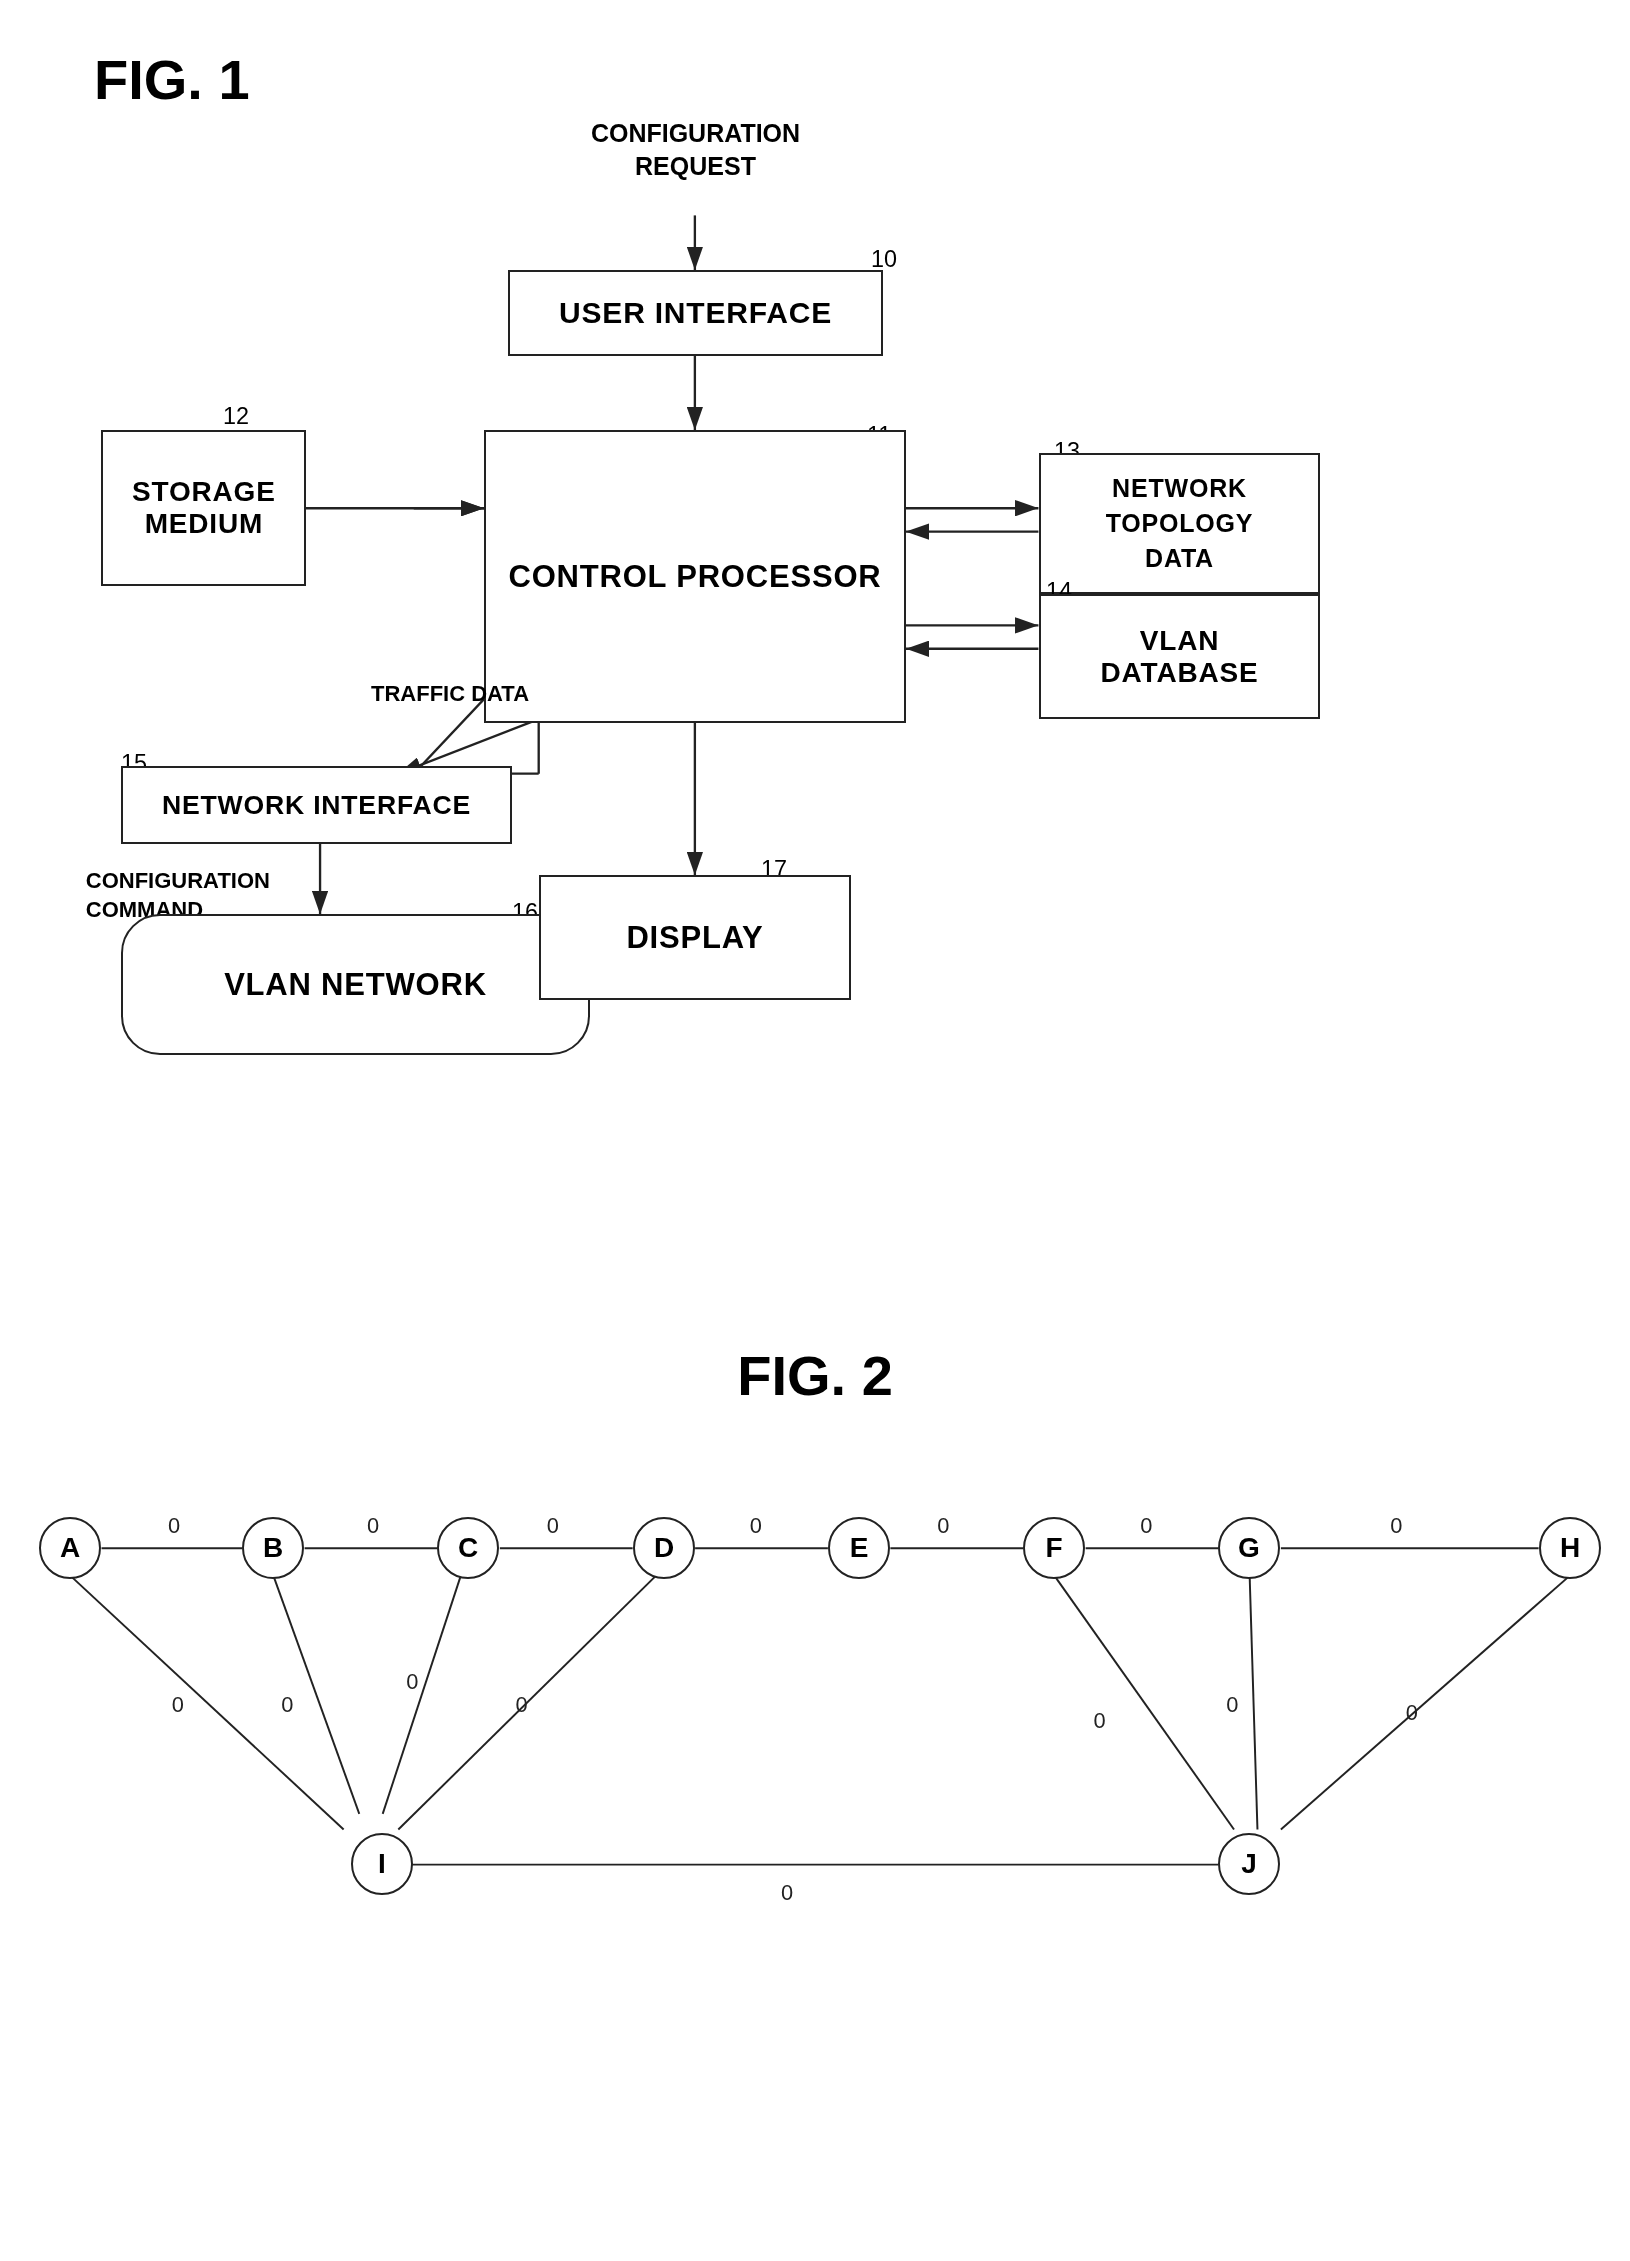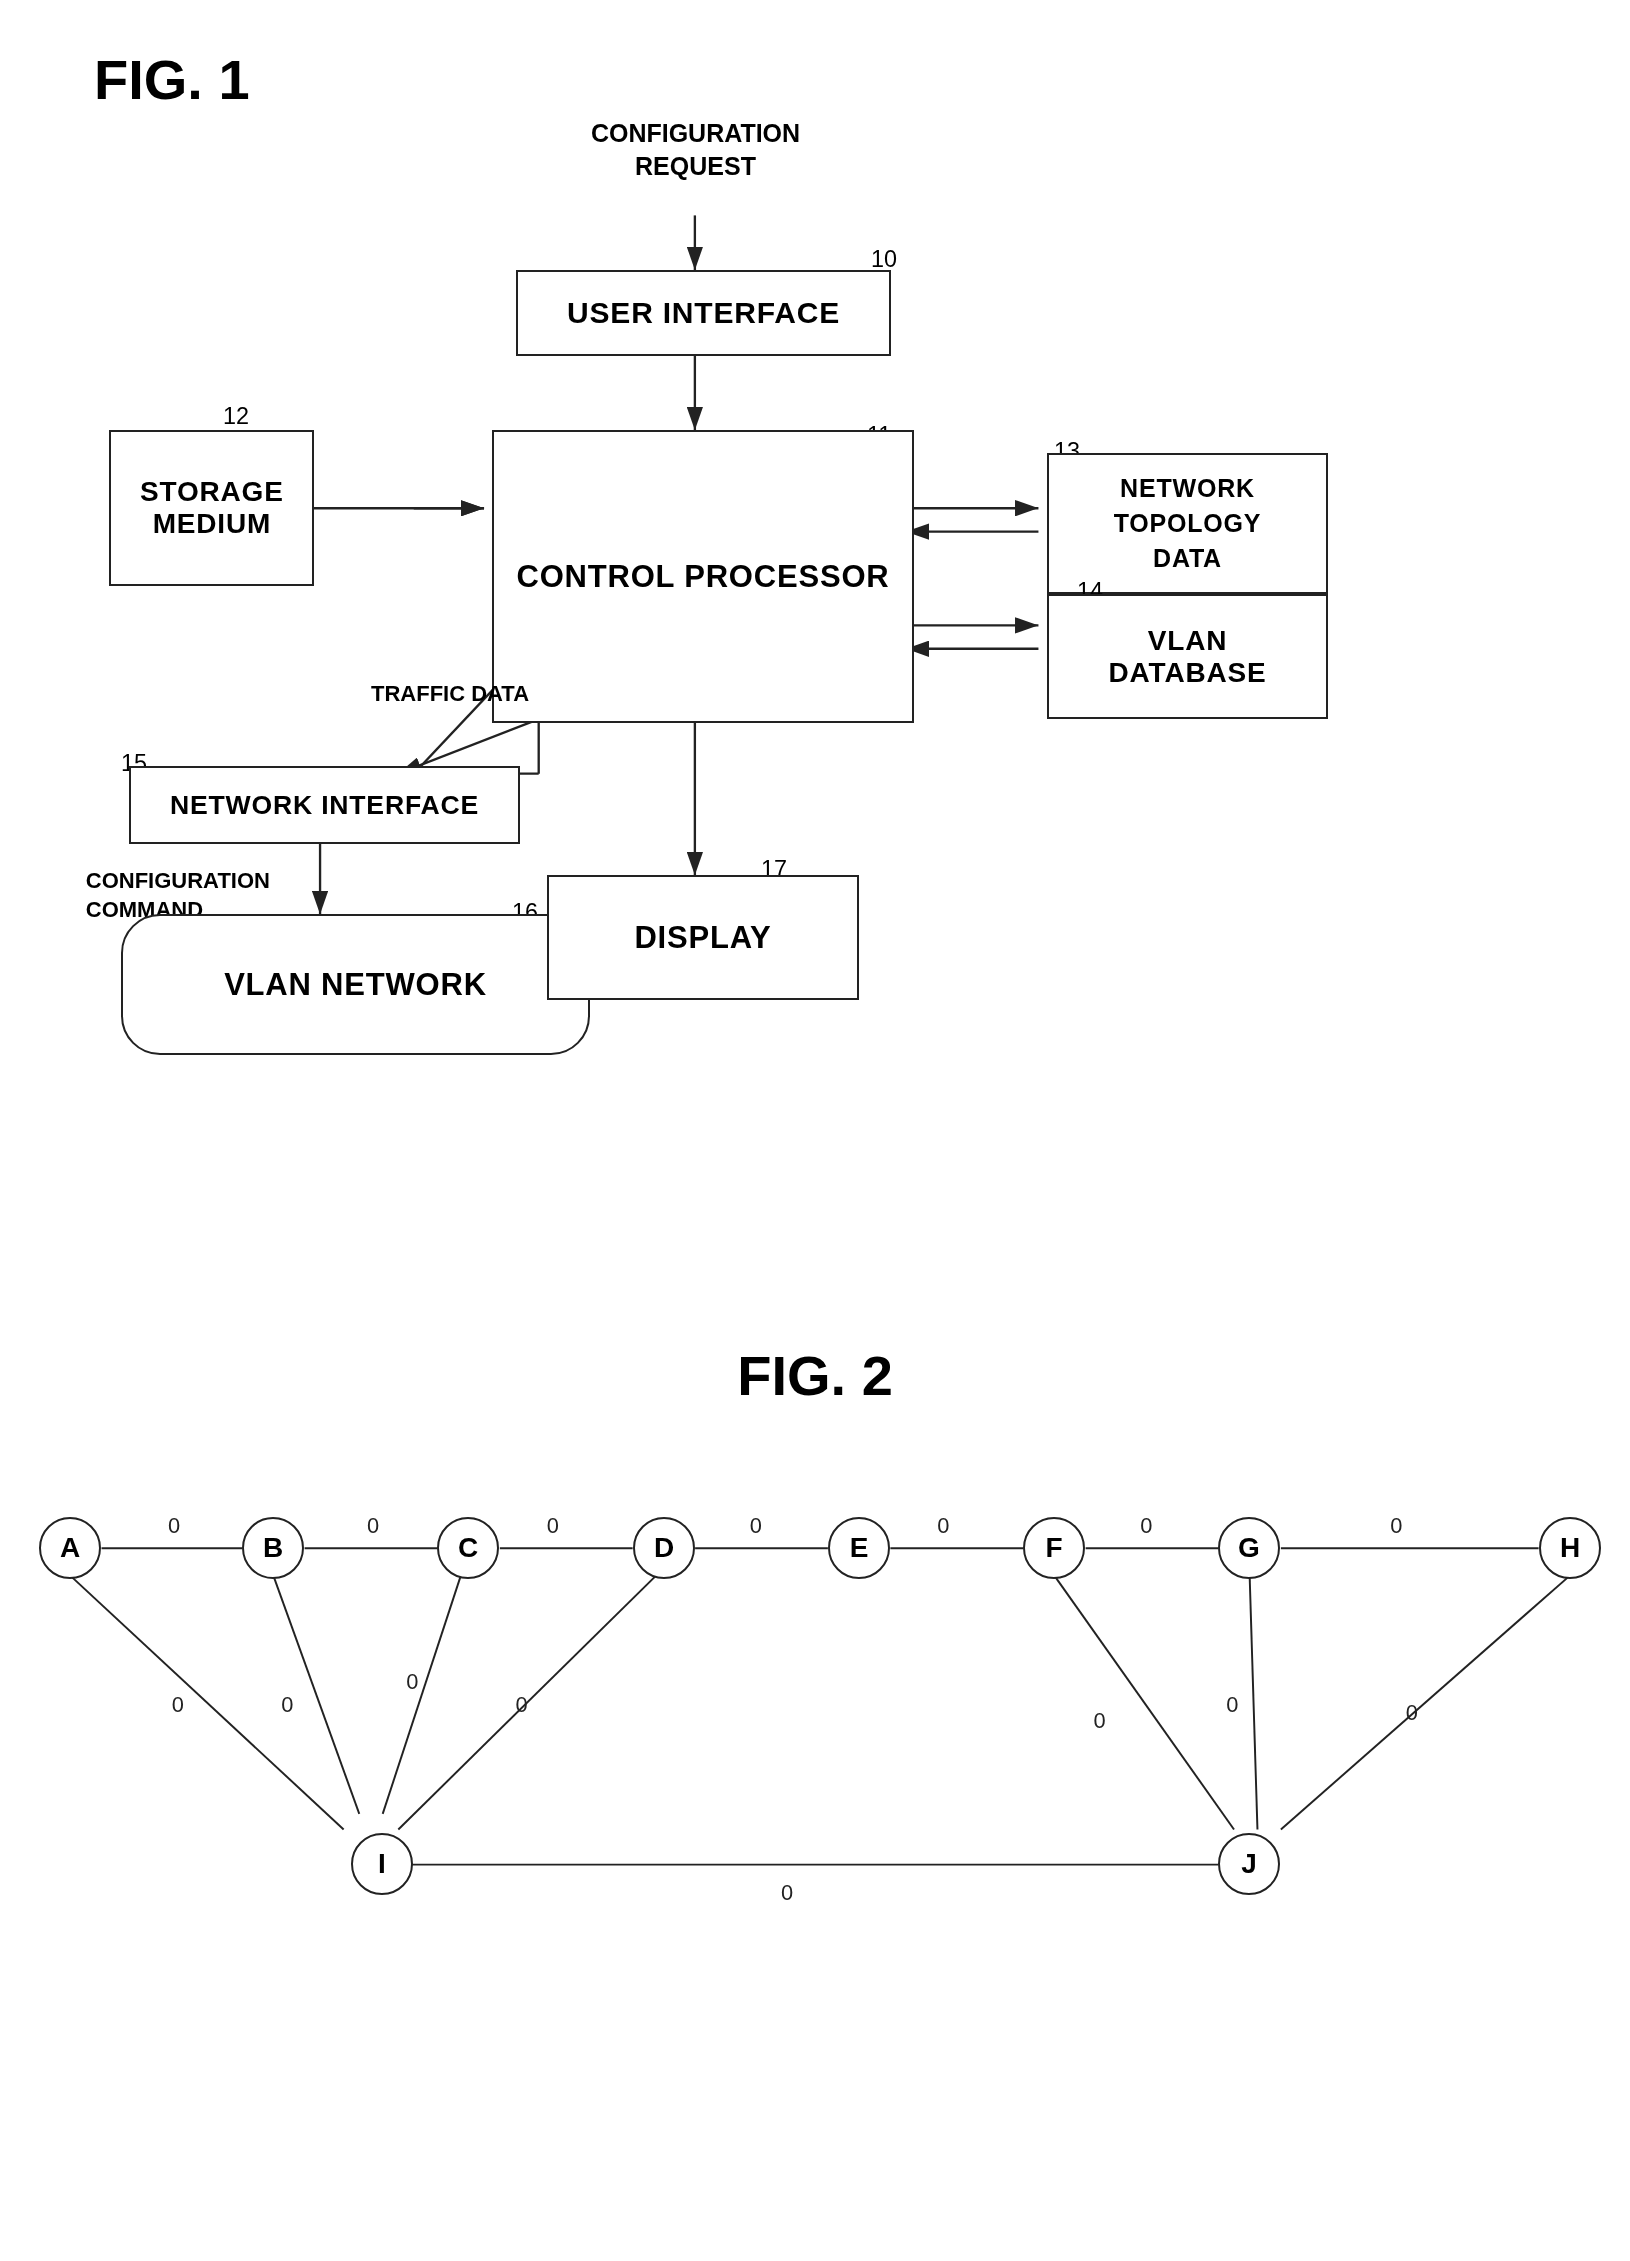--- a/index.html
+++ b/index.html
@@ -44,21 +44,20 @@
       border: 2.3px solid #222;
       background: #fff;
       display: flex;
       align-items: center;
       justify-content: center;
       text-align: center;
       font-size: 28px;
       font-weight: bold;
       font-family: Arial, sans-serif;
       letter-spacing: 0.8px;
-      margin-left: 8px;
     }
 
     .box-rounded {
       position: absolute;
       border: 2.3px solid #222;
       background: #fff;
       border-radius: 39px;
       display: flex;
       align-items: center;
       justify-content: center;
@@ -186,21 +185,21 @@
 
     <div class="label-ref" style="top:309px; left:145px;">12</div>
 
     <div class="box" style="top:336px; left:23.4px; width:205px; height:156px; font-size:28px;">STORAGE
 MEDIUM</div>
 
     <div class="label-ref" style="top:344px; left:976px;">13</div>
 
     <div class="box" style="top:359px; left:961px; width:281px; height:141px; font-size:25px; line-height:1.4;">NETWORK<br>TOPOLOGY<br>DATA</div>
 
-    <div class="label-ref" style="top:484px; left:999px;">14</div>
+    <div class="label-ref" style="top:484px; left:968px;">14</div>
 
     <div class="box" style="top:500px; left:961px; width:281px; height:125px; font-size:28px;">VLAN<br>DATABASE</div>
 
     <div class="label-ref" style="top:656px; left:43px;">15</div>
 
     <div class="box" style="top:672px; left:43px; width:391px; height:78px; font-size:26.6px;">NETWORK INTERFACE</div>
 
     <div style="position:absolute; top:586px; left:293px; font-size:22px; font-weight:bold; font-family:Arial; width:195px; line-height:1.3;">TRAFFIC DATA</div>
 
     <div style="position:absolute; top:773px; left:7.8px; font-size:22px; font-weight:bold; font-family:Arial; width:180px; line-height:1.3;">CONFIGURATION<br>COMMAND</div>

